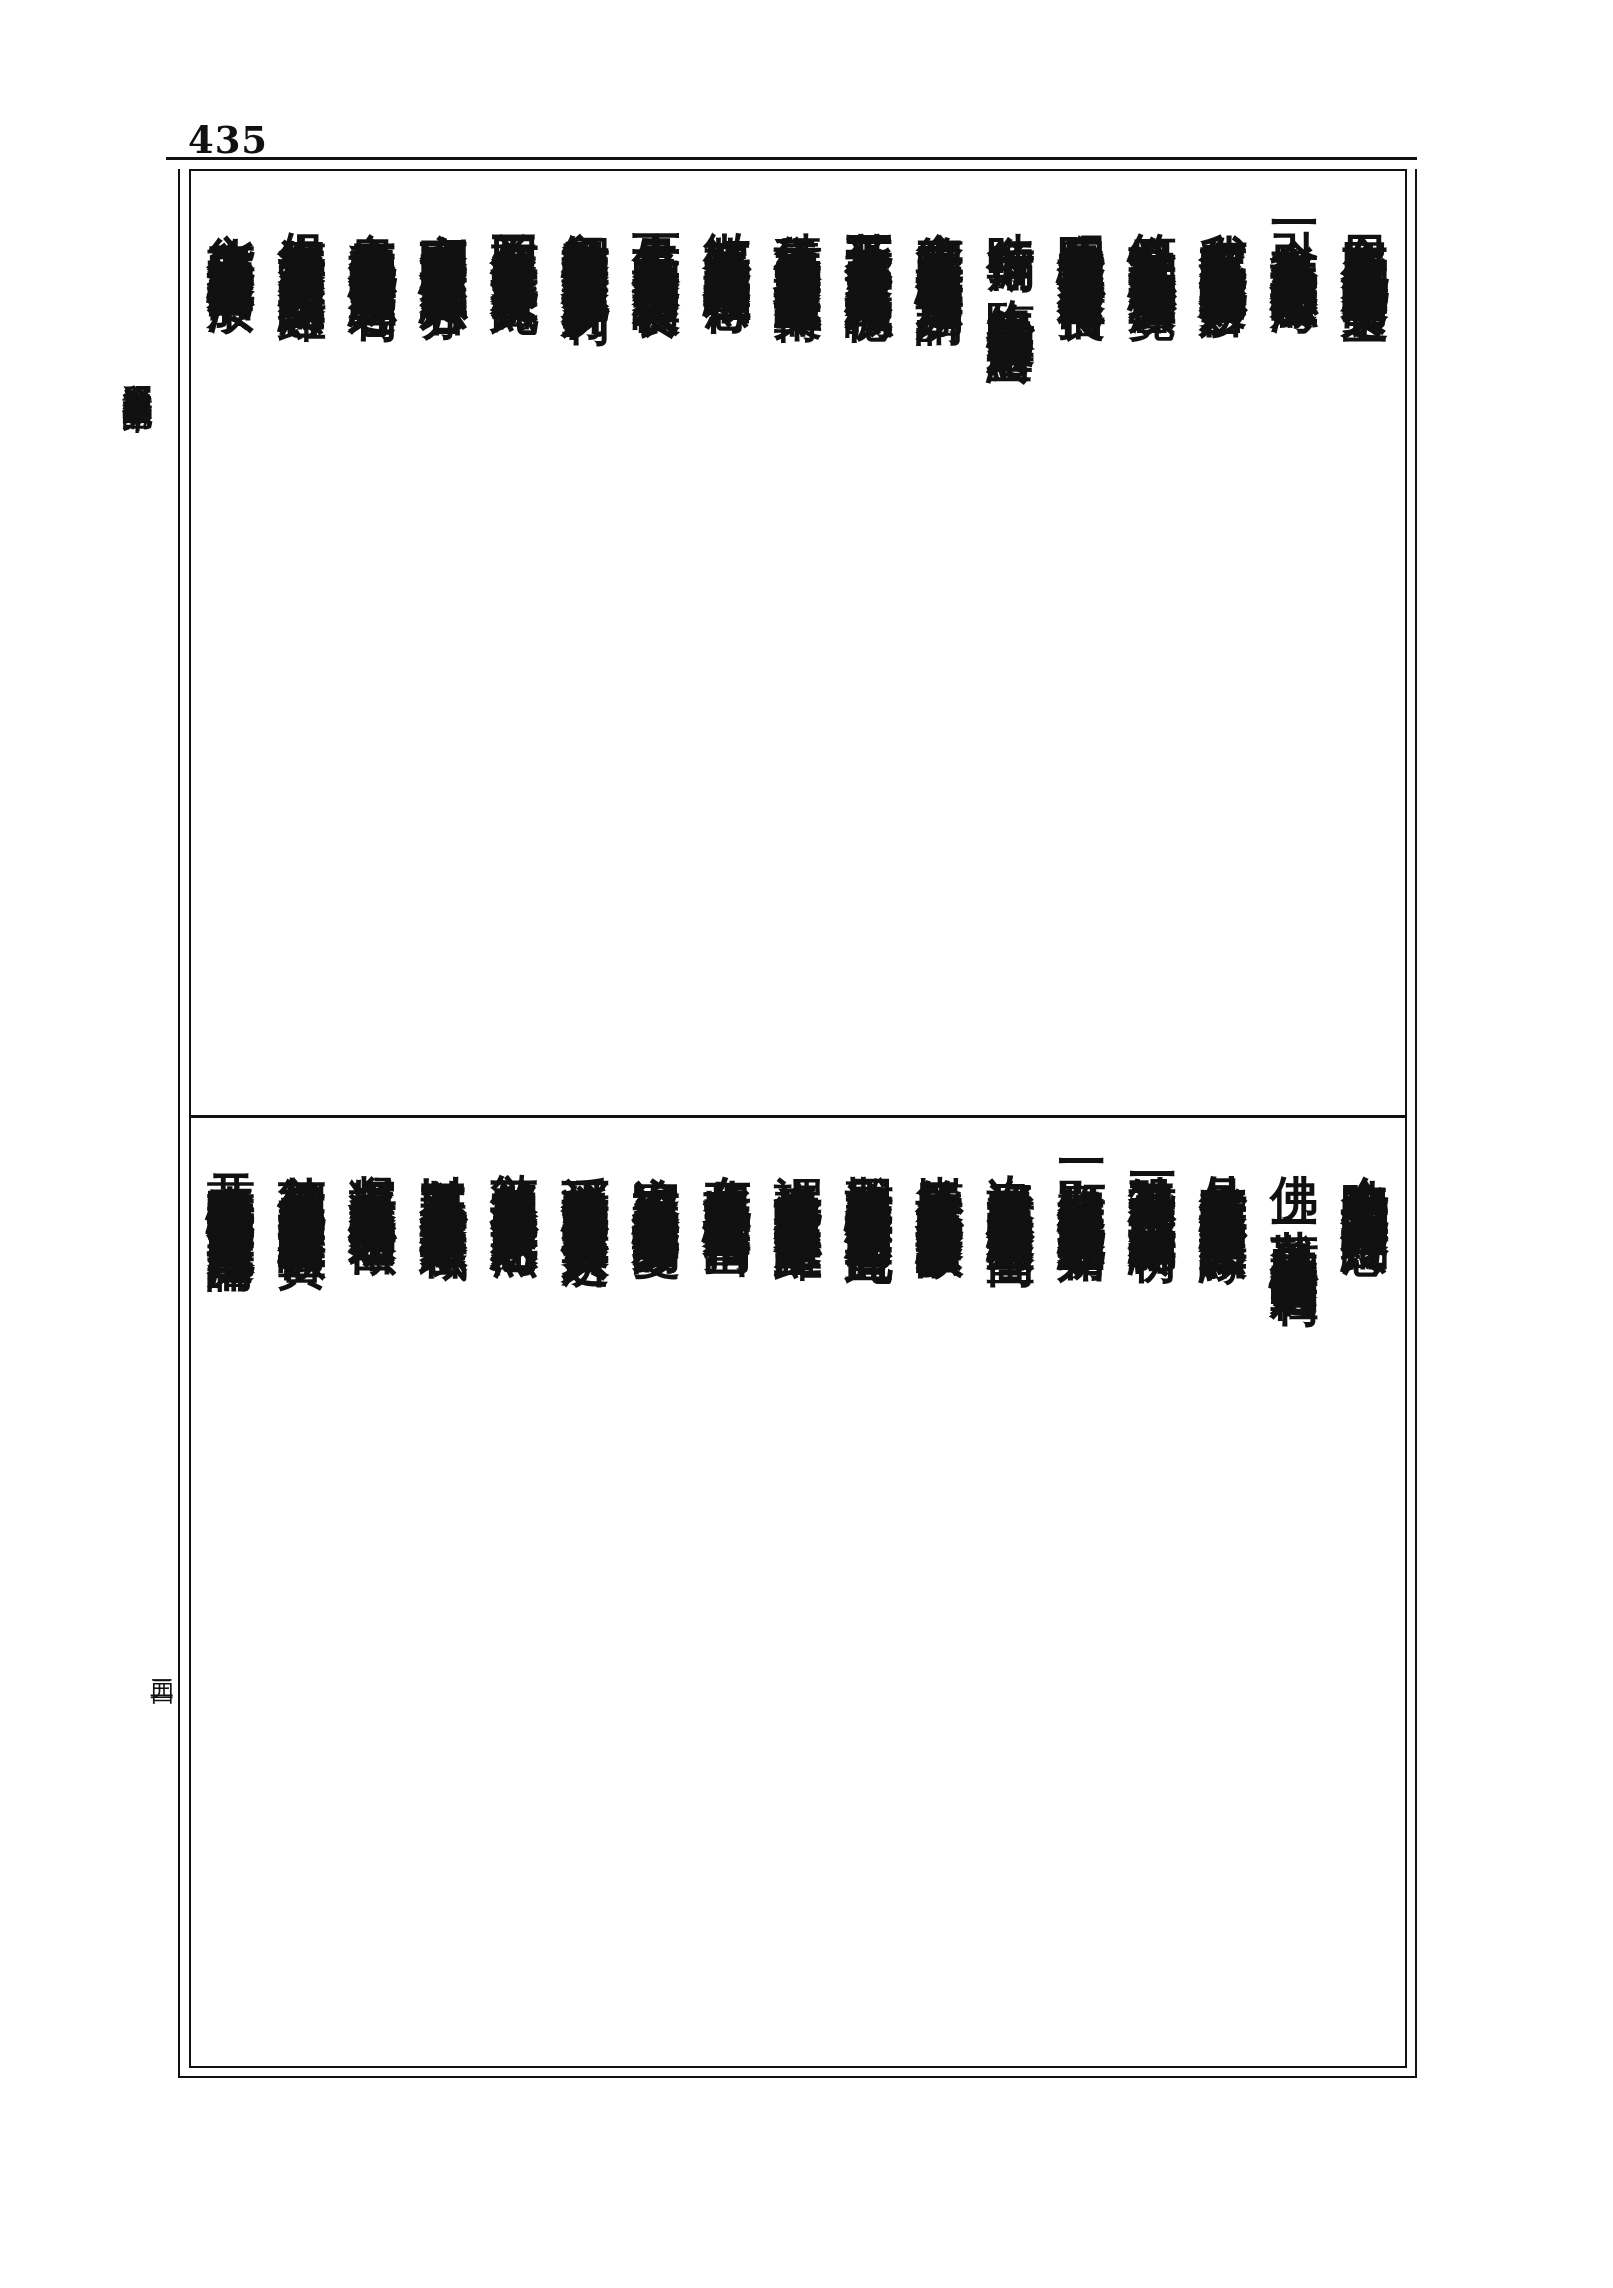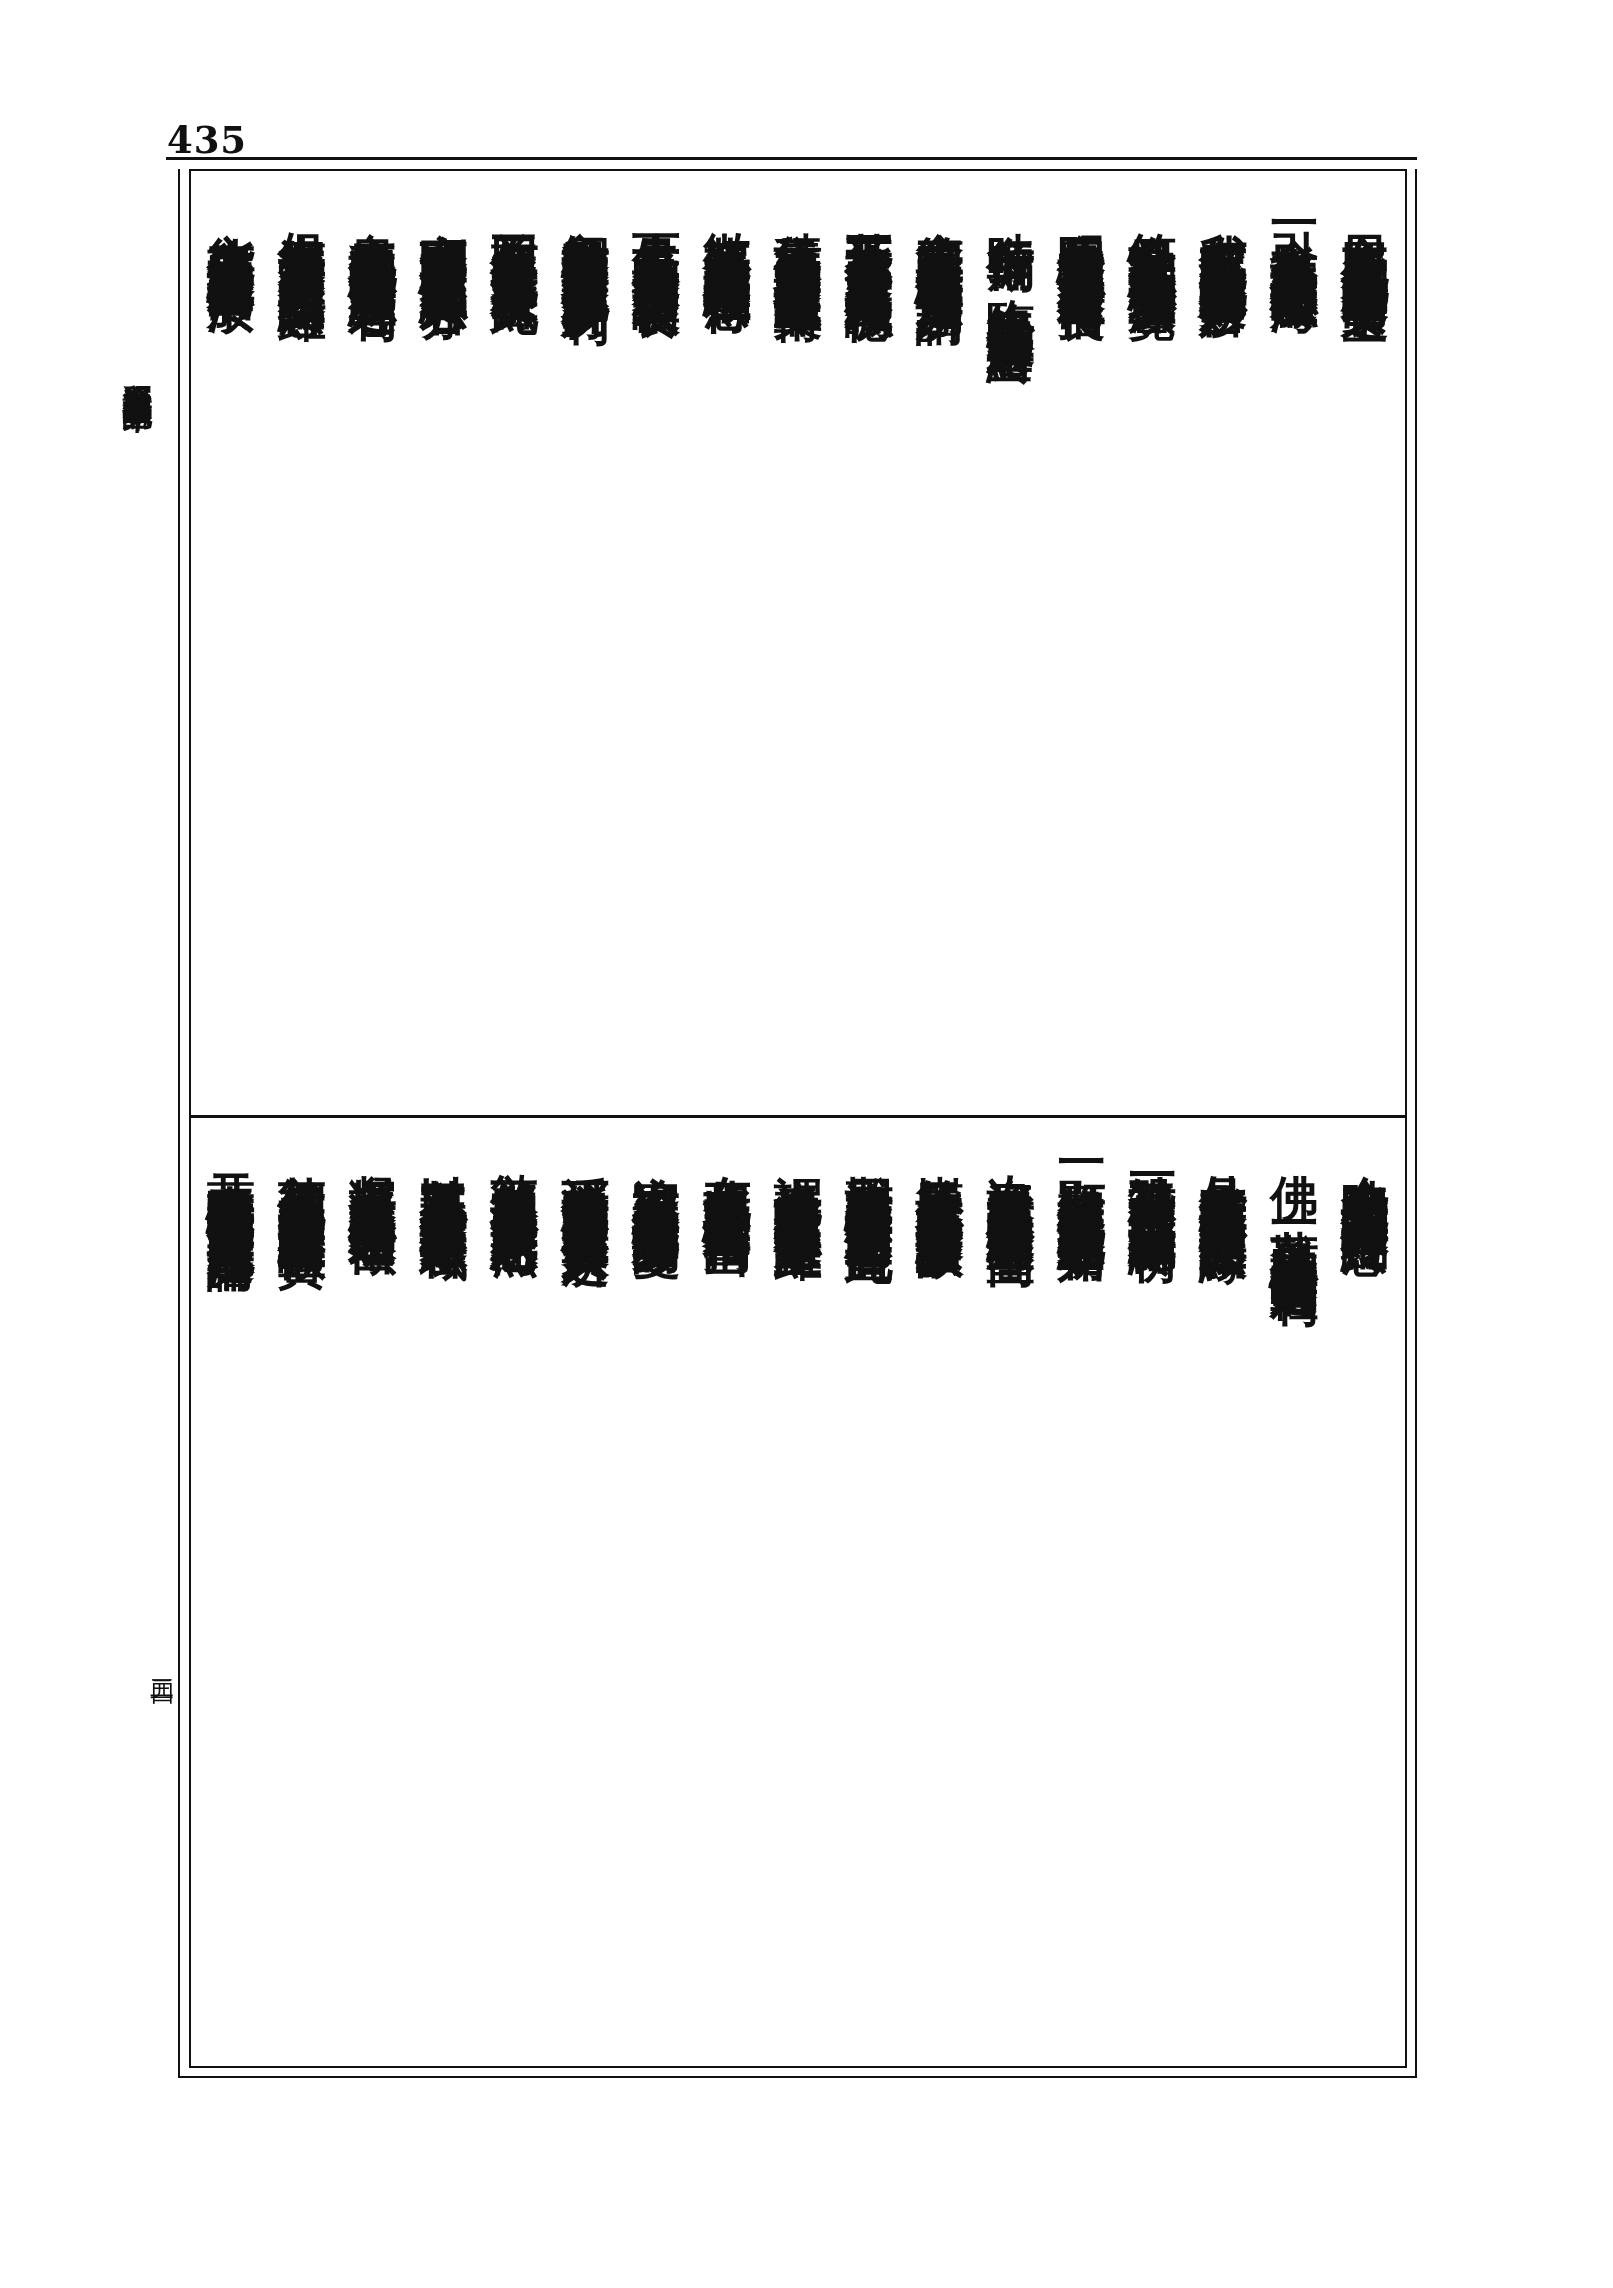--- a/index.html
+++ b/index.html
@@ -1,18 +1,18 @@
 <!DOCTYPE html>
 <html style="font-size:14.8px"><head>
 <meta charset="utf-8">
 <style>
   html, body { margin:0; padding:0; background:#ffffff; }
   body { width:1613px; height:2289px; position:relative; overflow:hidden;
          font-family:"DejaVu Serif", "Liberation Serif", serif; color:#111; }
-  .page-number { position:absolute; left:167px; top:118px; font-size:37px; font-weight:bold;
+  .page-number { position:absolute; left:188px; top:118px; font-size:37px; font-weight:bold;
                  font-family:"DejaVu Serif", serif; letter-spacing:0.9px; }
   .rule-top-outer { position:absolute; left:166px; top:157px; width:1251px; height:2.8px; background:#111; }
   .frame-outer { position:absolute; left:178px; top:169px; width:1239px; height:1909px;
                  border-left:2.8px solid #111; border-right:2.8px solid #111; border-bottom:2.8px solid #111;
                  box-sizing:border-box; }
   .frame-inner { position:absolute; left:189px; top:169px; width:1218px; height:1899px;
                  border:2.8px solid #111; box-sizing:border-box; }
   .divider { position:absolute; left:189px; top:1115px; width:1218px; height:2.8px; background:#111; }
   .margin-title { position:absolute; left:118px; top:360px; writing-mode:vertical-rl;
                   font-size:29.5px; font-weight:bold; letter-spacing:1.8px; }

